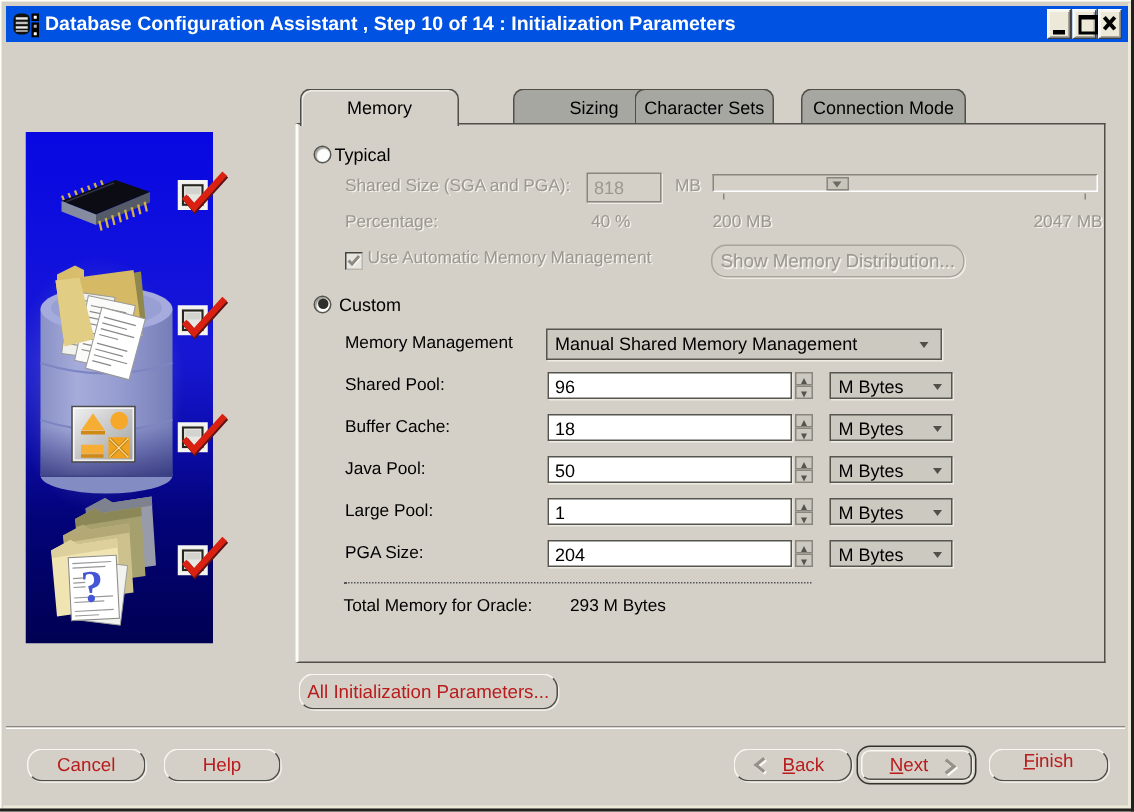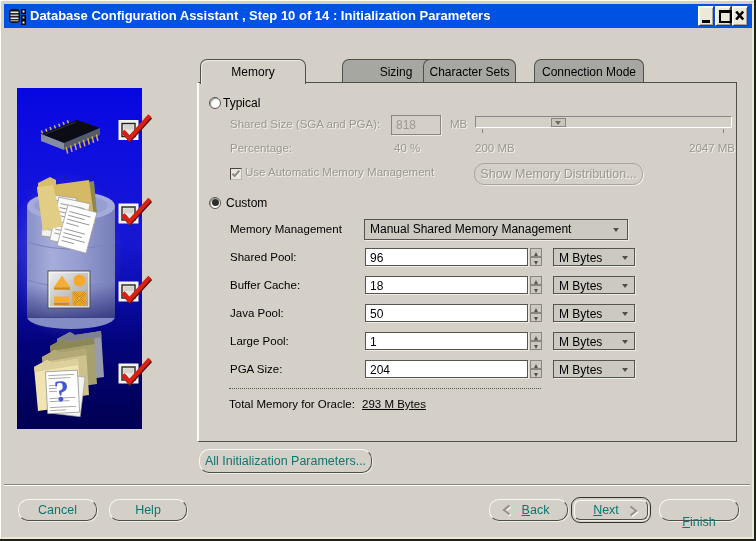--- a/index.html
+++ b/index.html
@@ -27,21 +27,21 @@
          border-left:2px solid #fcfcf7;border-top:1px solid #4f4f48;border-right:1px solid #4f4f48;
          border-bottom:1px solid #4f4f48;background:#d4d0c8;}
   .lbl{position:absolute;font-size:11.5px;color:#000;white-space:nowrap;}
   .dis{color:#9c9890;text-shadow:1px 1px 0 #f4f2ec;}
   .radio{position:absolute;width:12px;height:12px;border-radius:50%;
         background:#fdfdfd;border:1px solid #55554e;box-sizing:border-box;
         box-shadow:inset 1px 1px 1px #9a9a94;}
   .field{position:absolute;background:#fff;border:1px solid #55554e;box-sizing:border-box;
          font-size:12px;color:#000;padding:2px 0 0 4px;box-shadow:1px 1px 0 #eeebe4;}
   .btn{position:absolute;background:#d4d0c8;border:1px solid;border-color:#f8f6f0 #4e4e48 #4e4e48 #f8f6f0;
-       border-radius:10px;box-sizing:border-box;font-size:12.5px;color:#0f766e;text-align:center;
+       border-radius:10px;box-sizing:border-box;font-size:12.5px;color:#b91c1c;text-align:center;
        box-shadow:1px 1px 0 #efece5;}
   .combo{position:absolute;background:#ccc9c1;border:1px solid #55554e;box-sizing:border-box;
         font-size:12px;color:#000;padding:2px 0 0 5px;box-shadow:1px 1px 0 #eeebe4;}
   .carrow{position:absolute;width:0;height:0;border-left:3.5px solid transparent;
         border-right:3.5px solid transparent;border-top:4.5px solid #50504a;}
   .spin{position:absolute;width:12px;height:18px;}
   .spin .u,.spin .d{position:absolute;left:0;width:12px;height:9px;background:#ccc9c1;
         border:1px solid #8a867e;box-sizing:border-box;}
   .spin .u{top:0;} .spin .d{top:9px;}
   .uarr{position:absolute;left:3px;top:2.5px;width:0;height:0;border-left:2.5px solid transparent;
@@ -388,21 +388,21 @@
         <div class="uarr"></div>
       </div>
       <div class="d">
         <div class="darr"></div>
       </div>
     </div>
   <div class="combo" style="left:553px;top:360px;width:82px;height:18px;">M Bytes<div class="carrow" style="right:6px;top:7px;"></div></div>
 
   <div class="abs" style="left:229px;top:388px;width:312px;height:1px;border-top:1px dotted #555;"></div>
   <div class="lbl" style="left:229px;top:398px;">Total Memory for Oracle:</div>
-  <div class="lbl" style="left:362px;top:398px;text-decoration:underline;">293 M Bytes</div>
+  <div class="lbl" style="left:380px;top:398px;">293 M Bytes</div>
 
   <div class="btn" style="left:199px;top:449px;width:173px;height:24px;padding-top:4px;">All Initialization Parameters...</div>
 
   <div class="abs" style="left:4px;top:484px;width:746px;height:2px;border-top:1px solid #8a867e;border-bottom:1px solid #fff;box-sizing:border-box;"></div>
 
   <div class="btn" style="left:18px;top:499px;width:79px;height:22px;padding-top:3px;">Cancel</div>
   <div class="btn" style="left:109px;top:499px;width:78px;height:22px;padding-top:3px;">Help</div>
   <div class="btn" style="left:489px;top:499px;width:79px;height:22px;padding-top:3px;">
     <svg class="abs" style="left:11px;top:4px;" width="12" height="14" viewBox="0 0 12 14">
       <path d="M9.5 2.5 L4 7 L9.5 11.5" stroke="#fcfaf4" stroke-width="2.4" fill="none"></path>
@@ -411,14 +411,14 @@
     <span style="margin-left:14px;"><u>B</u>ack</span>
   </div>
   <div class="abs" style="left:571px;top:497px;width:80px;height:26px;border:1.5px solid #33332e;border-radius:9px;box-sizing:border-box;background:#d4d0c8;"></div>
   <div class="btn" style="left:574px;top:500px;width:74px;height:20px;padding-top:2px;border-radius:6px;">
     <span style="margin-right:10px;"><u>N</u>ext</span>
     <svg class="abs" style="right:7px;top:4px;" width="12" height="14" viewBox="0 0 12 14">
       <path d="M3.5 2.5 L9 7 L3.5 11.5" stroke="#fcfaf4" stroke-width="2.4" fill="none"></path>
       <path d="M2.5 1.5 L8 6 L2.5 10.5" stroke="#96928a" stroke-width="2.2" fill="none"></path>
     </svg>
   </div>
-  <div class="btn" style="left:659px;top:499px;width:80px;height:22px;padding-top:15px;"><u>F</u>inish</div>
+  <div class="btn" style="left:659px;top:499px;width:80px;height:22px;padding-top:0;"><u>F</u>inish</div>
 </div>
 
 </body></html>

